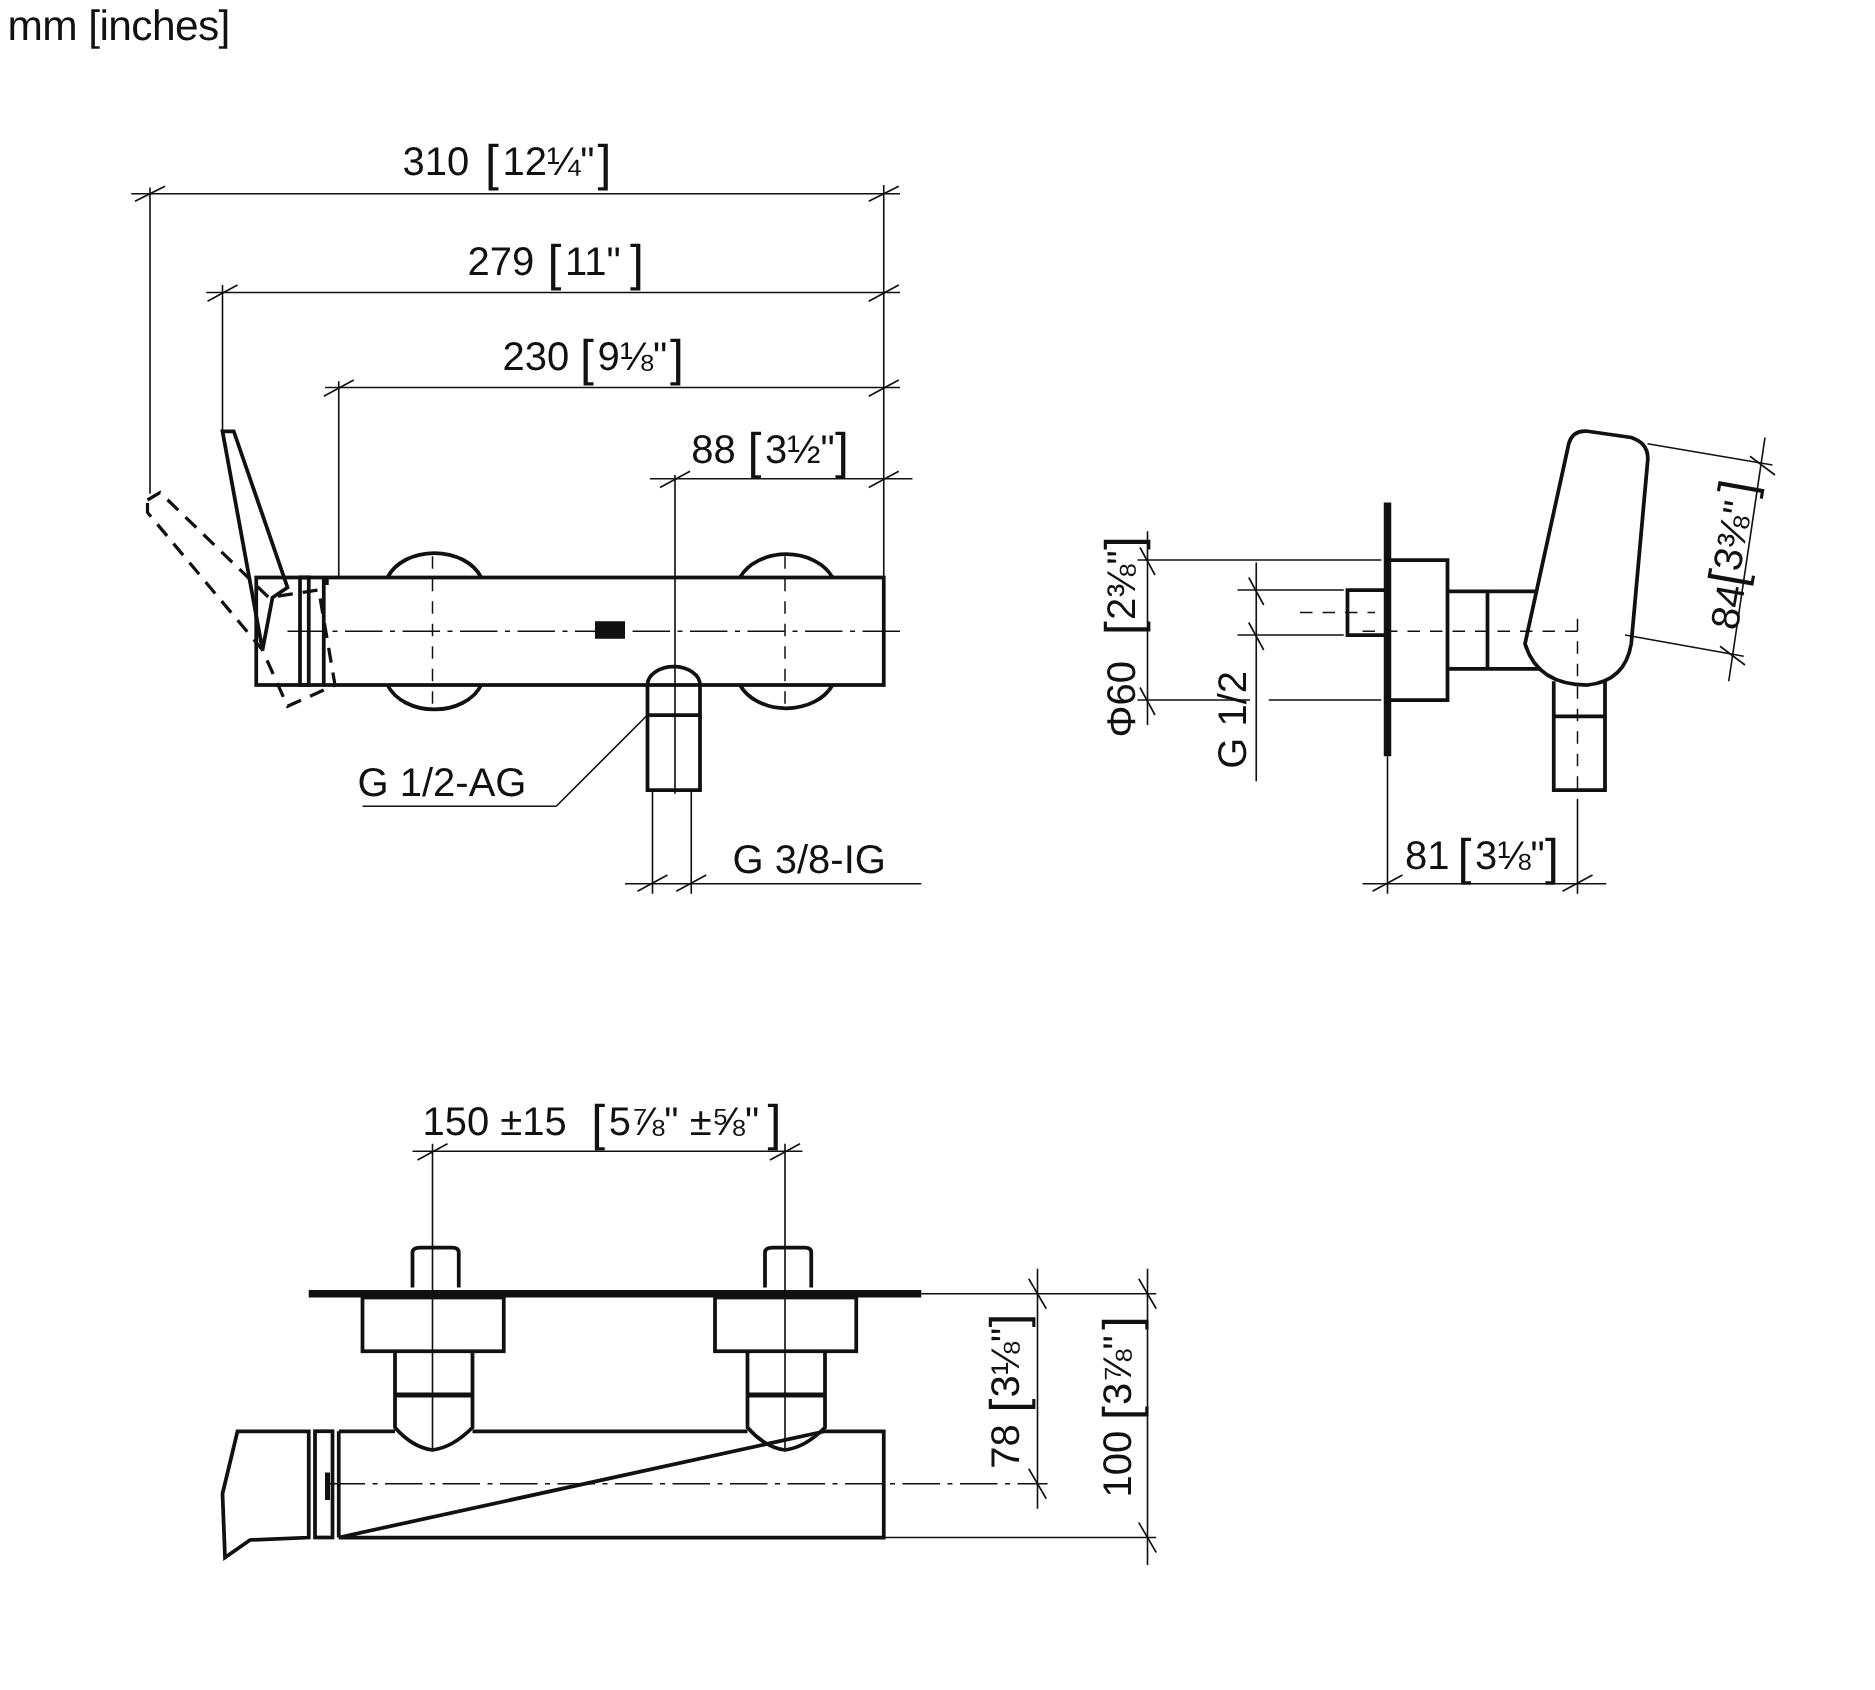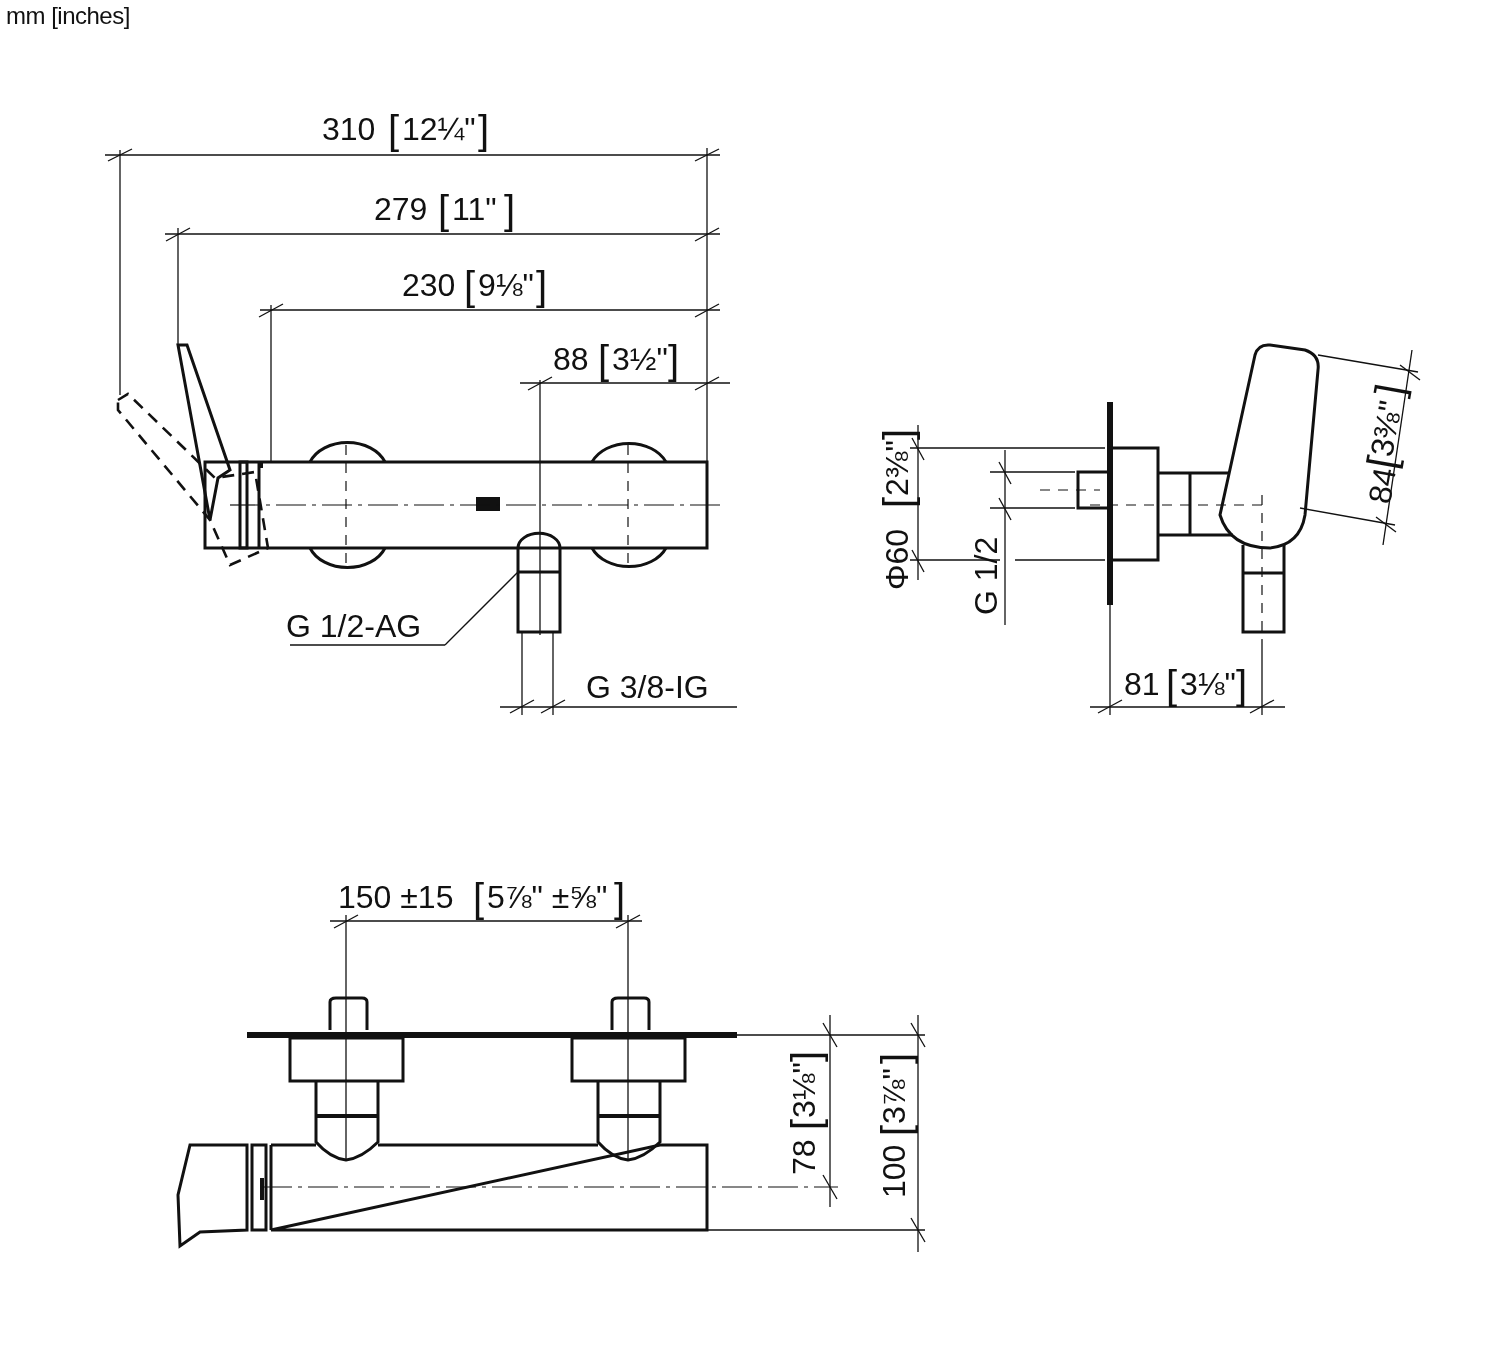--- a/index.html
+++ b/index.html
@@ -1,18 +1,18 @@
 <!DOCTYPE html>
 <html><head>
 <meta charset="utf-8">
 <style>
   html, body { margin: 0; padding: 0; background: #ffffff; }
   body { width: 1500px; height: 1352px; position: relative; overflow: hidden;
          font-family: "Liberation Sans", "DejaVu Sans", sans-serif; color: #111; }
-  #units { position: absolute; left: 6px; top: 2px; font-size: 24px; letter-spacing: -0.5px; font-weight: 300; }
+  #units { position: absolute; left: 6px; top: 2px; font-size: 34px; letter-spacing: -0.5px; font-weight: 300; }
   svg { position: absolute; left: 0; top: 0; }
   .ln { stroke: #111; stroke-width: 1.3; fill: none; }
   .th { stroke: #111; stroke-width: 3; fill: none; }
   .tk { stroke: #111; stroke-width: 1.3; }
   .dash { stroke: #111; stroke-width: 2.6; fill: none; stroke-dasharray: 12 8; }
   .center { stroke: #111; stroke-width: 1.2; fill: none; stroke-dasharray: 30 6 4 6; }
   .cdash { stroke: #111; stroke-width: 1.2; fill: none; stroke-dasharray: 10 8; }
   .lbl { font-family: "Liberation Sans", "DejaVu Sans", sans-serif; font-size: 32px; fill: #111; }
   .br  { font-family: "Liberation Sans", "DejaVu Sans", sans-serif; font-size: 40px; fill: #111; font-weight: 200; }
 </style>

